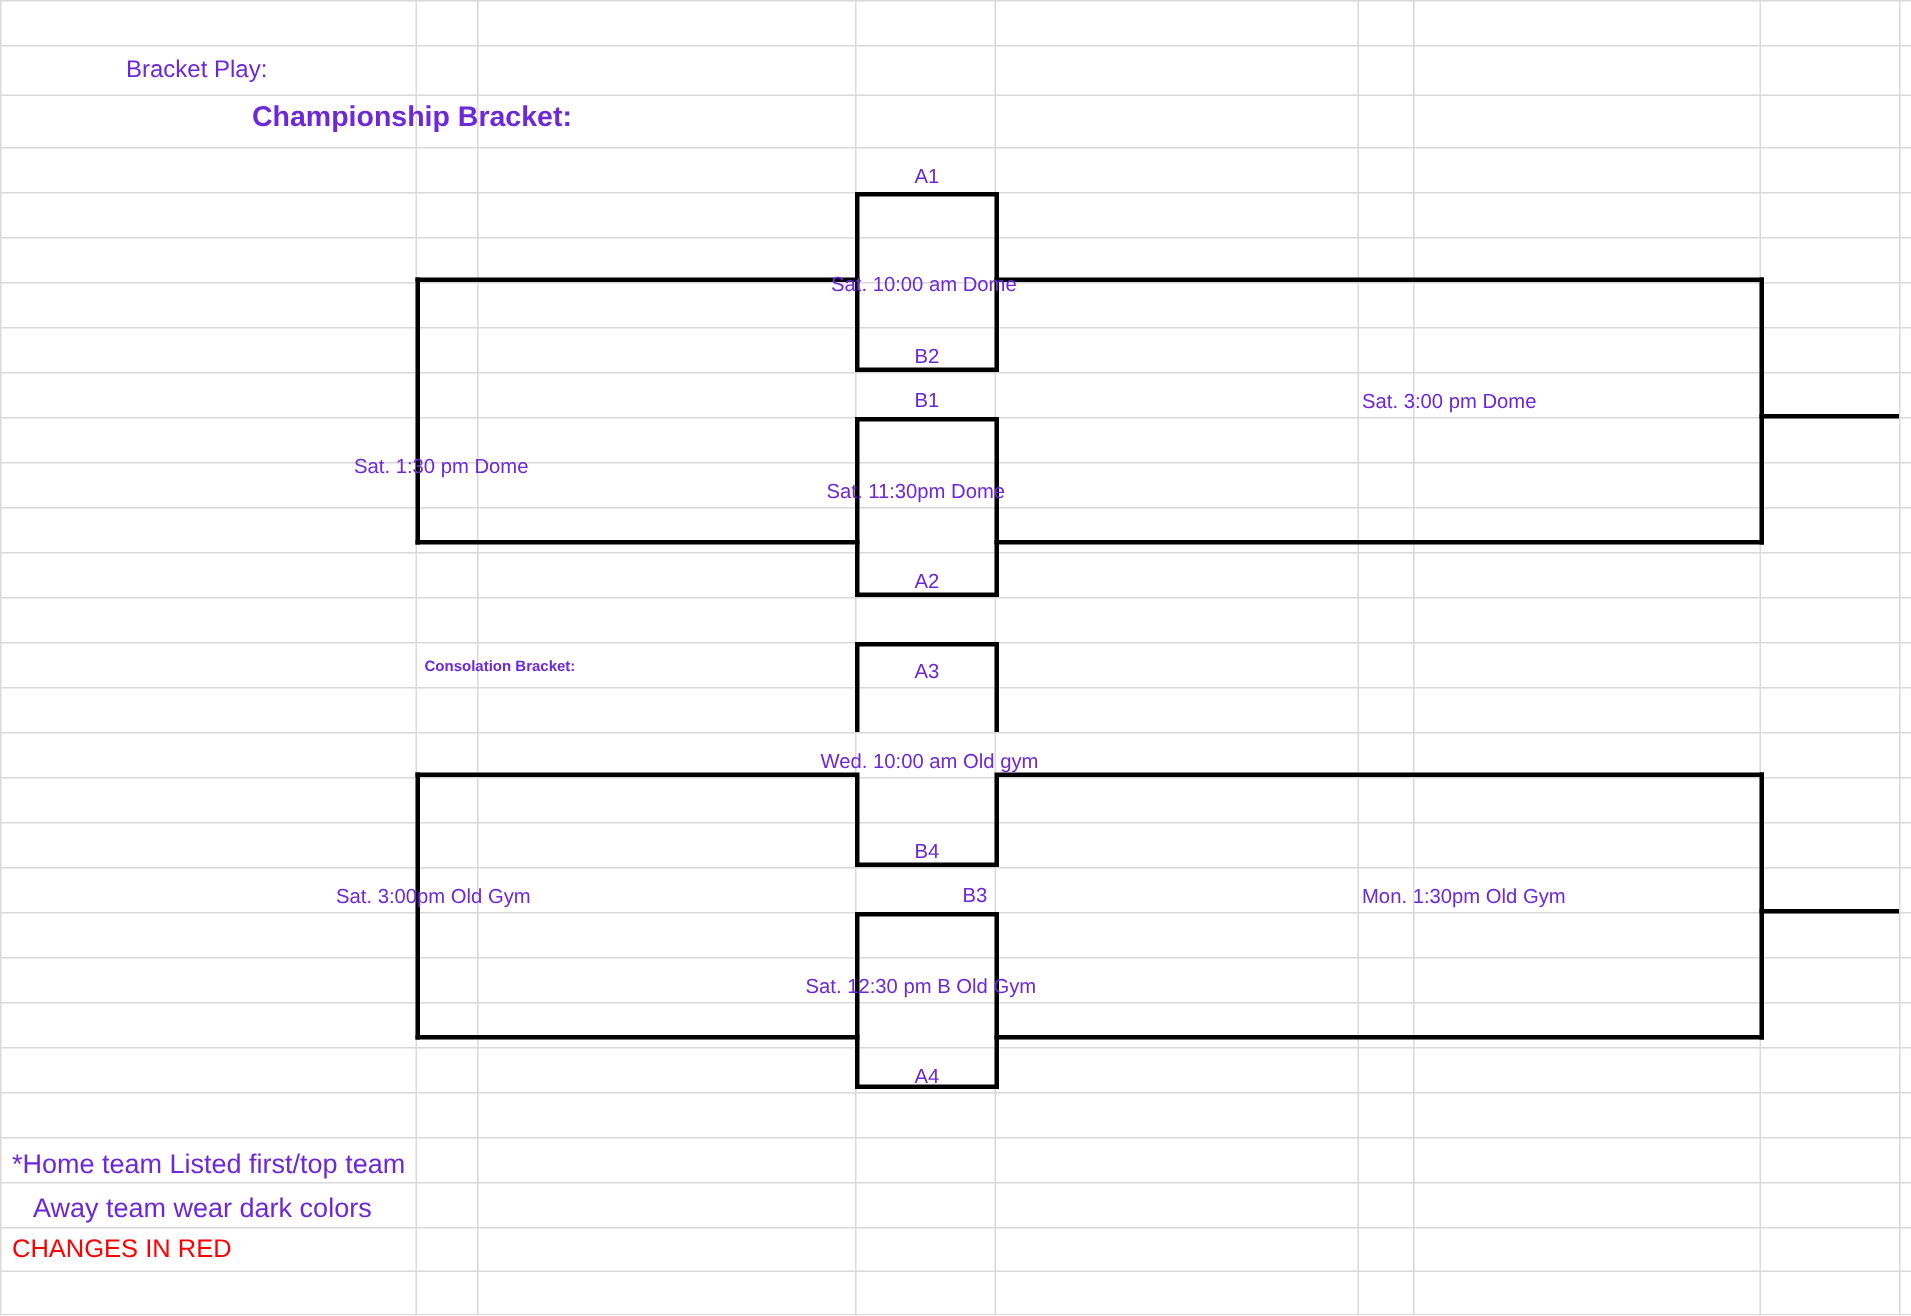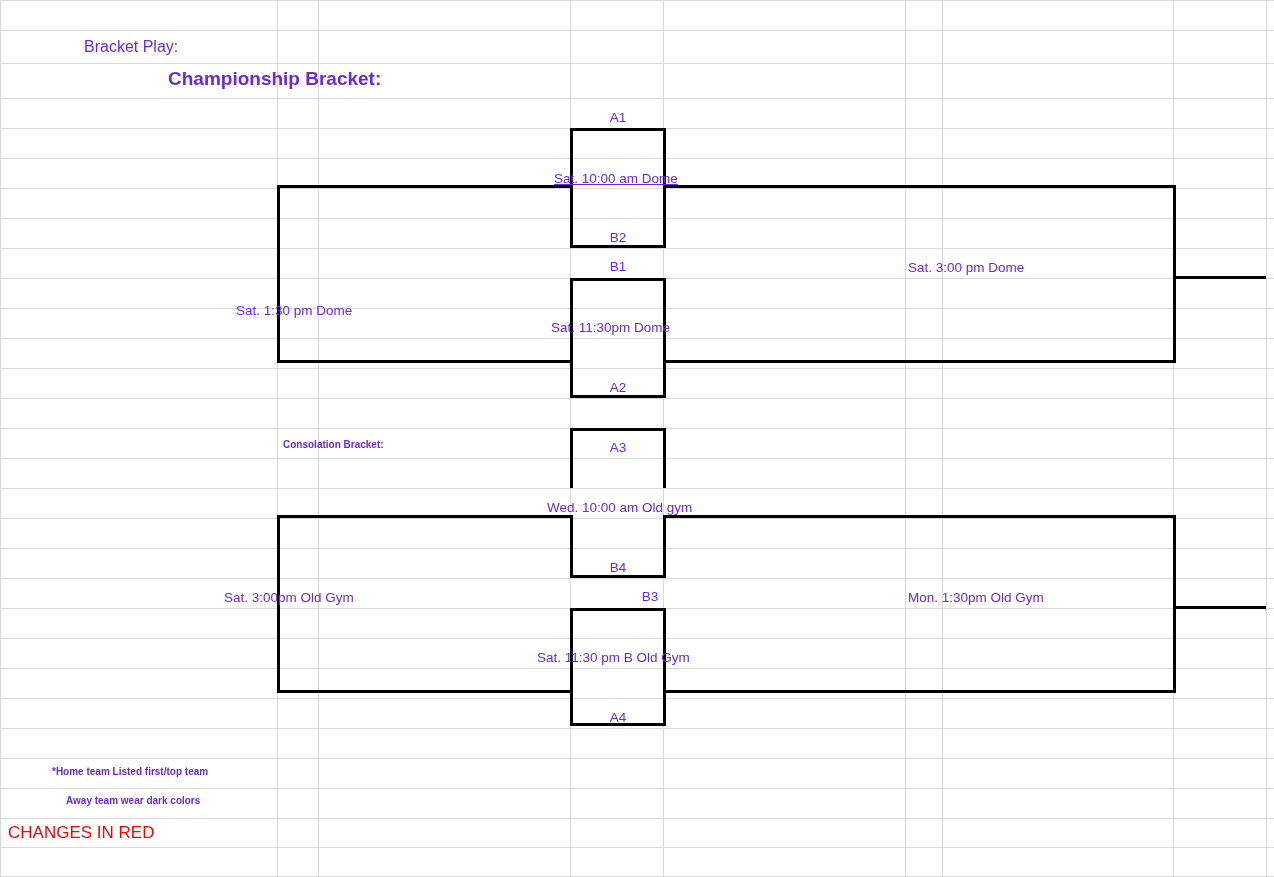--- a/index.html
+++ b/index.html
@@ -81,23 +81,22 @@
   }
   .lbl-championship {
     font-size: 19px;
     font-weight: bold;
   }
   .lbl-consolation {
     font-size: 10px;
     font-weight: bold;
   }
   .note {
-    font-size: 10px;
-    font-weight: bold;
-    margin-left: 44px;
+    font-size: 18px;
+    font-weight: normal;
   }
   .note-red {
     font-size: 17px;
     color: #ff0000;
   }
 </style>
 </head>
 <body>
 
 <div id="sheet">
@@ -207,32 +206,32 @@
 
   <div class="txt lbl-championship" style="left:168px; top:69px;">Championship Bracket:</div>
 
   <div class="txt lbl-consolation" style="left:283px; top:440px;">Consolation Bracket:</div>
 
   <div class="txt seed-label" style="left:570px; top:111px; width:96px;">A1</div>
   <div class="txt seed-label" style="left:570px; top:231px; width:96px;">B2</div>
   <div class="txt seed-label" style="left:570px; top:260px; width:96px;">B1</div>
   <div class="txt seed-label" style="left:570px; top:381px; width:96px;">A2</div>
 
-  <div class="txt game-label" style="left:554px; top:172px;text-decoration:underline;">Sat. 10:00 am Dome</div>
+  <div class="txt game-label" style="left:554px; top:183px;">Sat. 10:00 am Dome</div>
   <div class="txt game-label" style="left:551px; top:321px;">Sat. 11:30pm  Dome</div>
   <div class="txt game-label" style="left:236px; top:277px;margin-top:27px;">Sat. 1:30 pm Dome</div>
   <div class="txt game-label" style="left:908px; top:261px;">Sat. 3:00 pm Dome</div>
 
   <div class="txt seed-label" style="left:570px; top:441px; width:96px;">A3</div>
   <div class="txt seed-label" style="left:570px; top:561px; width:96px;">B4</div>
   <div class="txt seed-label" style="left:570px; top:590px; width:96px;padding-left:32px;">B3</div>
   <div class="txt seed-label" style="left:570px; top:711px; width:96px;">A4</div>
 
   <div class="txt game-label" style="left:547px; top:501px;">Wed. 10:00 am Old gym</div>
-  <div class="txt game-label" style="left:537px; top:651px;">Sat. 11:30 pm B Old Gym</div>
+  <div class="txt game-label" style="left:537px; top:651px;">Sat. 12:30 pm B Old Gym</div>
   <div class="txt game-label" style="left:224px; top:591px;">Sat. 3:00pm  Old Gym</div>
   <div class="txt game-label" style="left:908px; top:591px;">Mon. 1:30pm  Old Gym</div>
 
   <div class="txt note" style="left:8px; top:767px;">*Home team Listed first/top team</div>
 
   <div class="txt note" style="left:22px; top:796px;">Away team wear dark colors</div>
 
   <div class="txt note-red" style="left:8px; top:824px;">CHANGES IN RED</div>
 
 </div>

